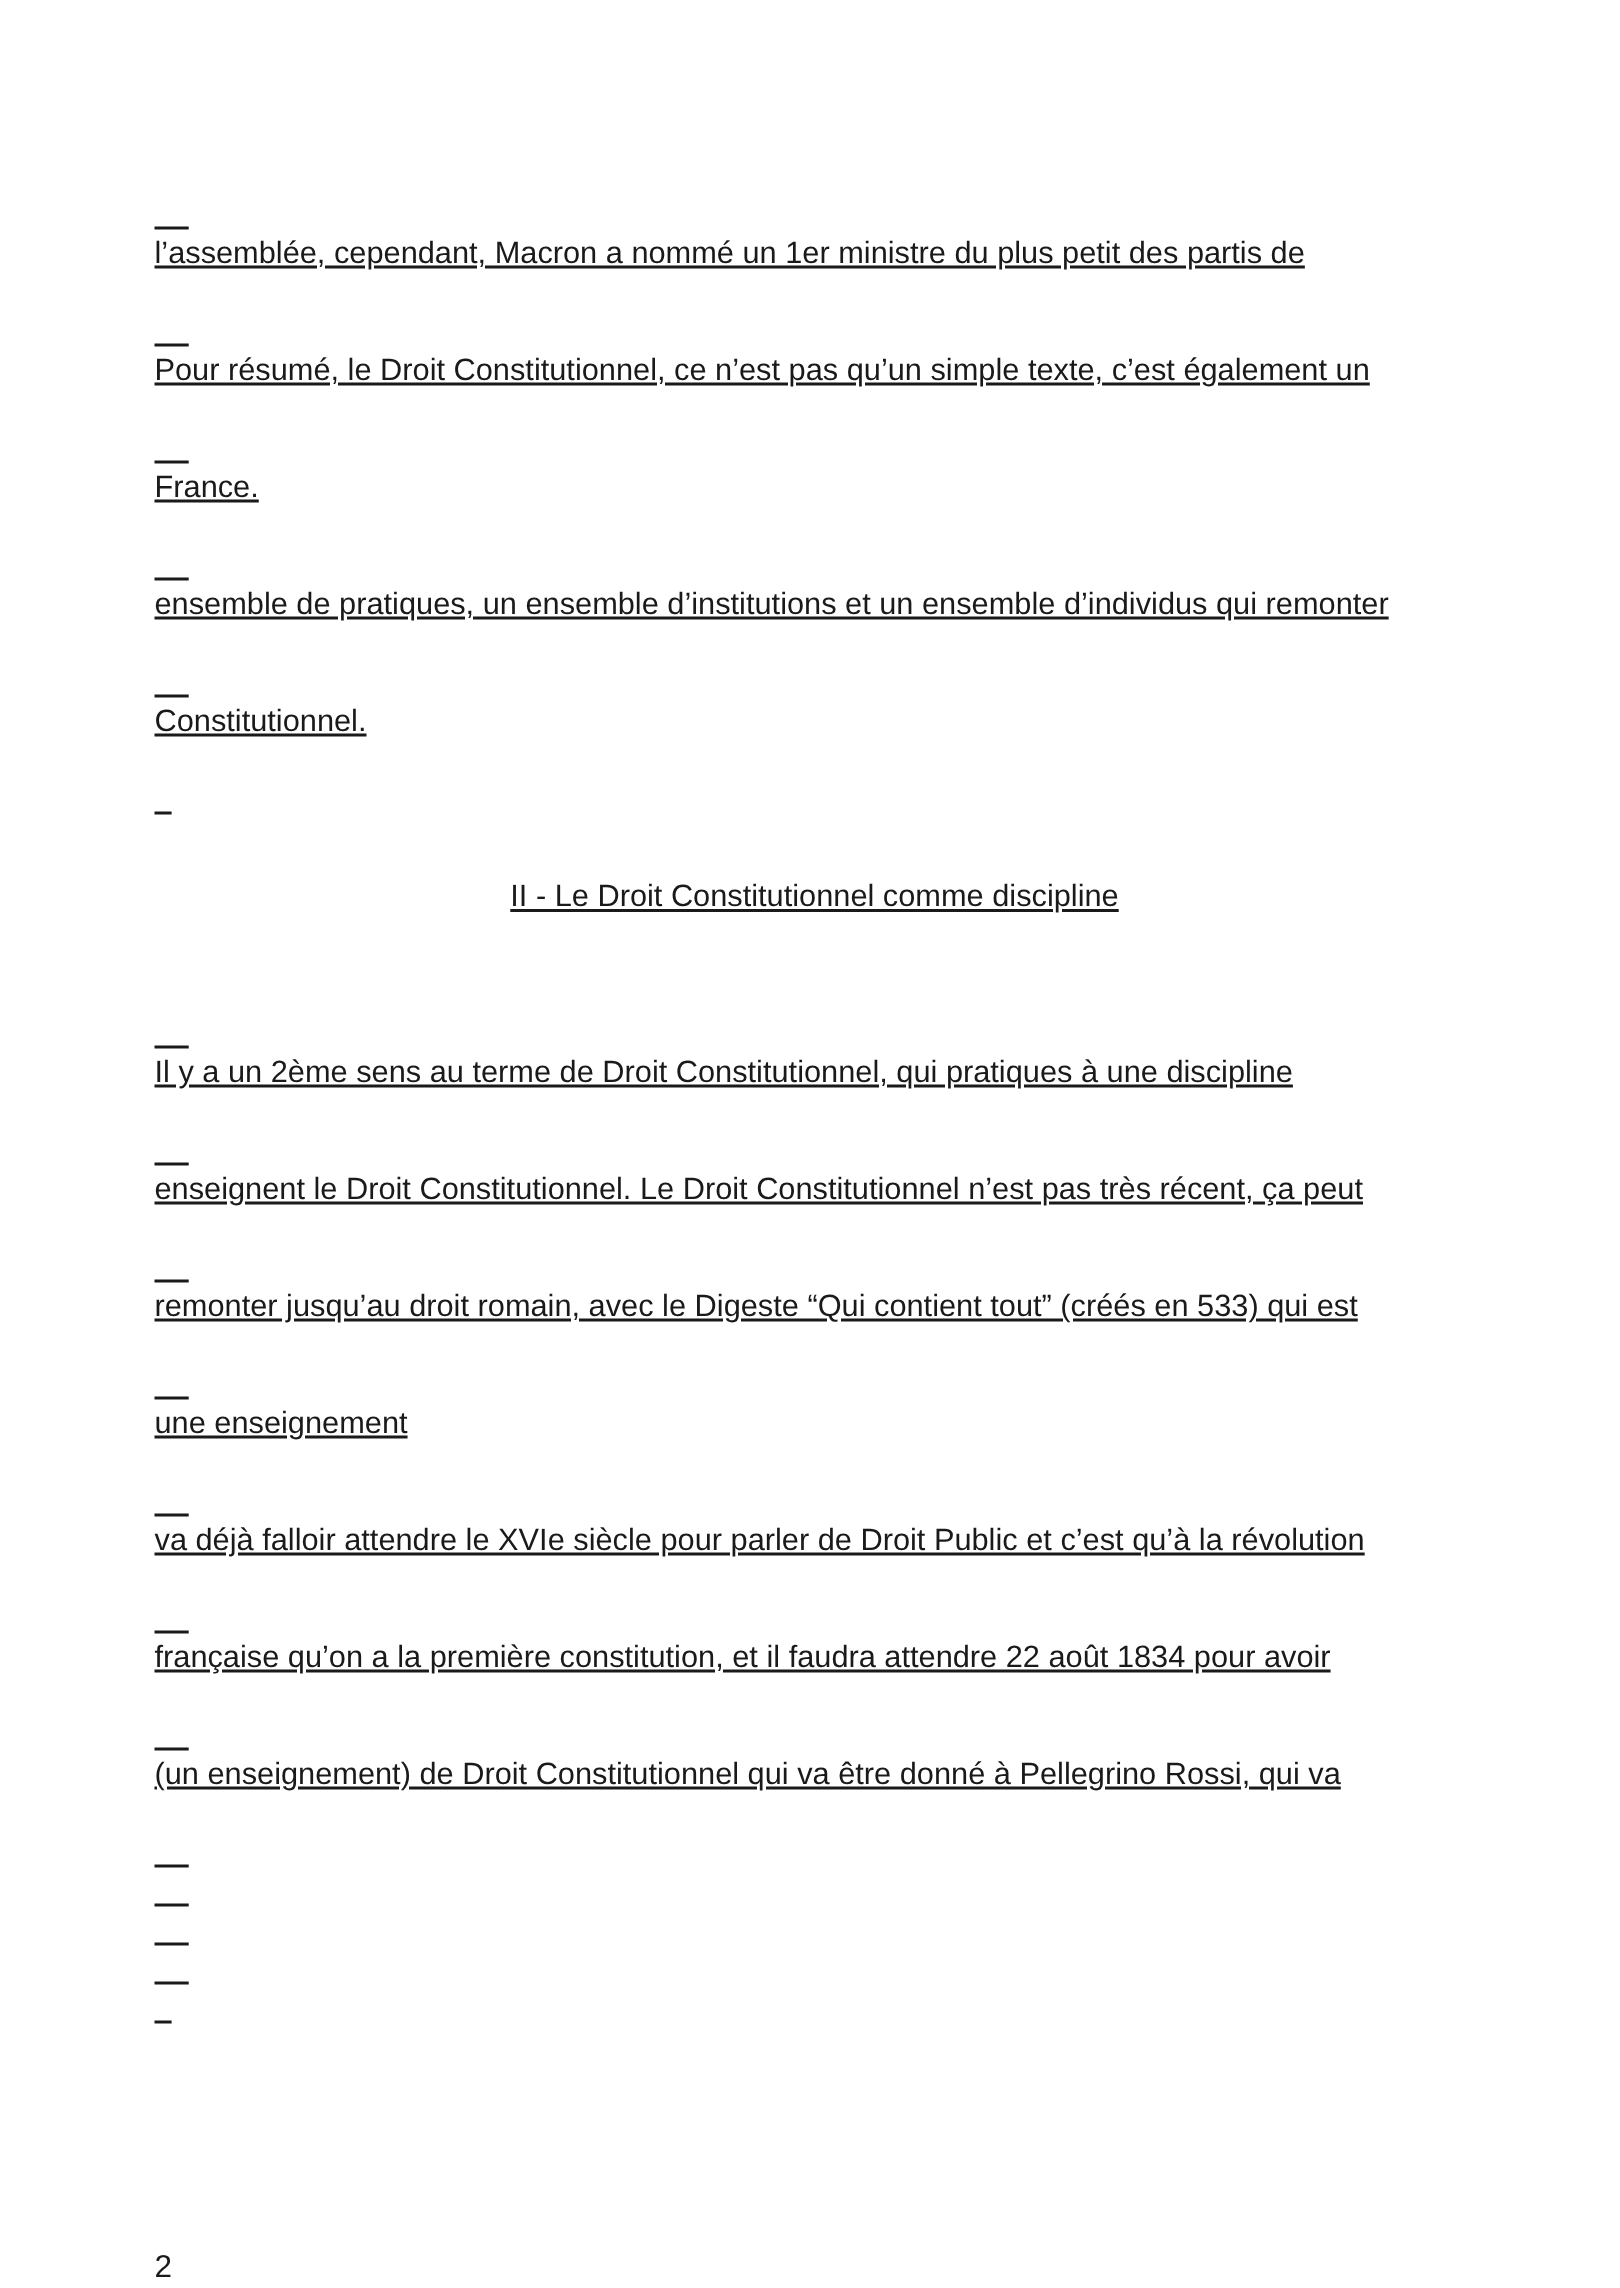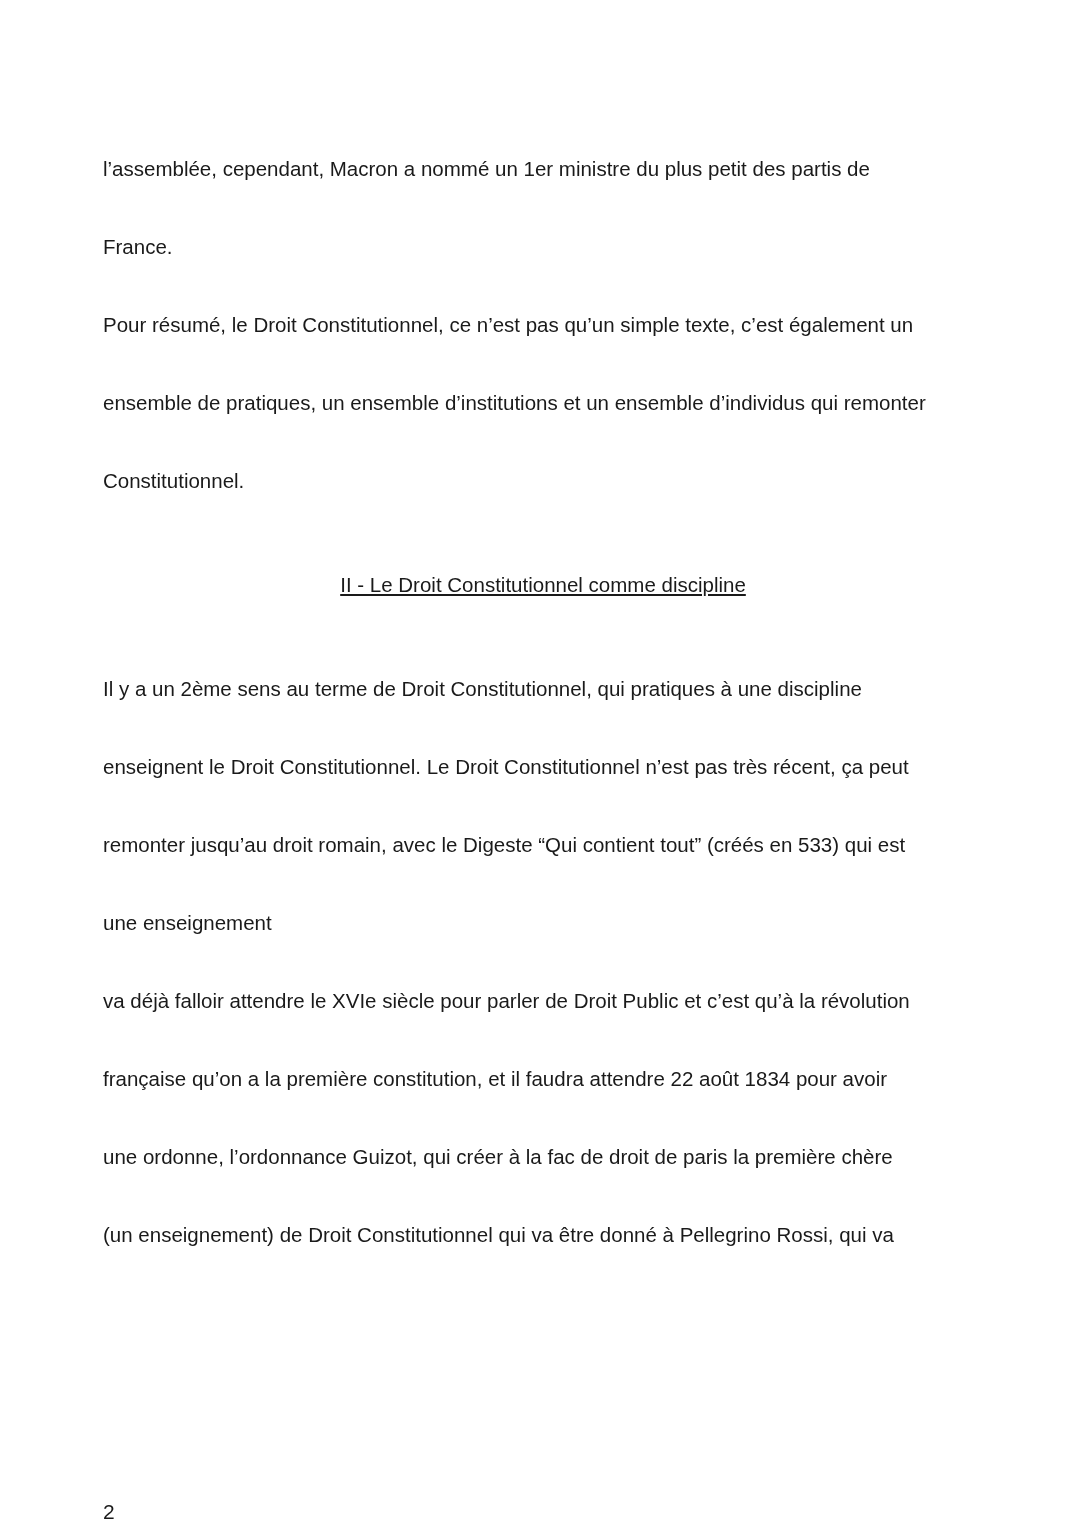--- a/index.html
+++ b/index.html
@@ -5,53 +5,53 @@
     html, body { margin: 0; padding: 0; background: #ffffff; }
     body {
       width: 1080px; height: 1525px; position: relative; overflow: hidden;
       font-family: "Liberation Sans", sans-serif;
       color: #1a1a1a;
     }
     .page { position: absolute; left: 103px; top: 104px; width: 880px; }
     .p {
       font-size: 20.5px; line-height: 26px; margin: 0;
       white-space: pre-wrap;
+      text-decoration: underline;
     }
     .line { display: block; white-space: nowrap; }
     .heading {
       text-align: center; font-size: 20.5px; line-height: 26px;
-      text-decoration: underline; margin: 0;
+      text-decoration: underline; margin: 13px;
     }
     .gap { height: 26px; }
     .pagenum { position: absolute; left: 103px; top: 1500px; font-size: 21px; }
   </style>
 </head>
 <body>
 
 <div class="page">
   <p class="p">
     <span class="line">l’assemblée, cependant, Macron a nommé un 1er ministre du plus petit des partis de</span>
+    <span class="line">Pour résumé, le Droit Constitutionnel, ce n’est pas qu’un simple texte, c’est également un</span>
     <span class="line">France.</span>
-    <span class="line">Pour résumé, le Droit Constitutionnel, ce n’est pas qu’un simple texte, c’est également un</span>
     <span class="line">ensemble de pratiques, un ensemble d’institutions et un ensemble d’individus qui remonter</span>
     <span class="line">Constitutionnel.</span>
   </p>
 
   <div class="gap"></div>
   <p class="heading">II - Le Droit Constitutionnel comme discipline</p>
   <div class="gap"></div>
 
   <p class="p">
     <span class="line">Il y a un 2ème sens au terme de Droit Constitutionnel, qui pratiques à une discipline</span>
     <span class="line">enseignent le Droit Constitutionnel. Le Droit Constitutionnel n’est pas très récent, ça peut</span>
     <span class="line">remonter jusqu’au droit romain, avec le Digeste “Qui contient tout” (créés en 533) qui est</span>
     <span class="line">une enseignement</span>
     <span class="line">va déjà falloir attendre le XVIe siècle pour parler de Droit Public et c’est qu’à la révolution</span>
     <span class="line">française qu’on a la première constitution, et il faudra attendre 22 août 1834 pour avoir</span>
-    <span class="line">une ordonne, l’ordonnance Guizot, qui créer à la fac de droit de paris la première chère</span>
     <span class="line">(un enseignement) de Droit Constitutionnel qui va être donné à Pellegrino Rossi, qui va</span>
     
     
     
     
   </p>
 
 </div>
 
 <div class="pagenum">2</div>

